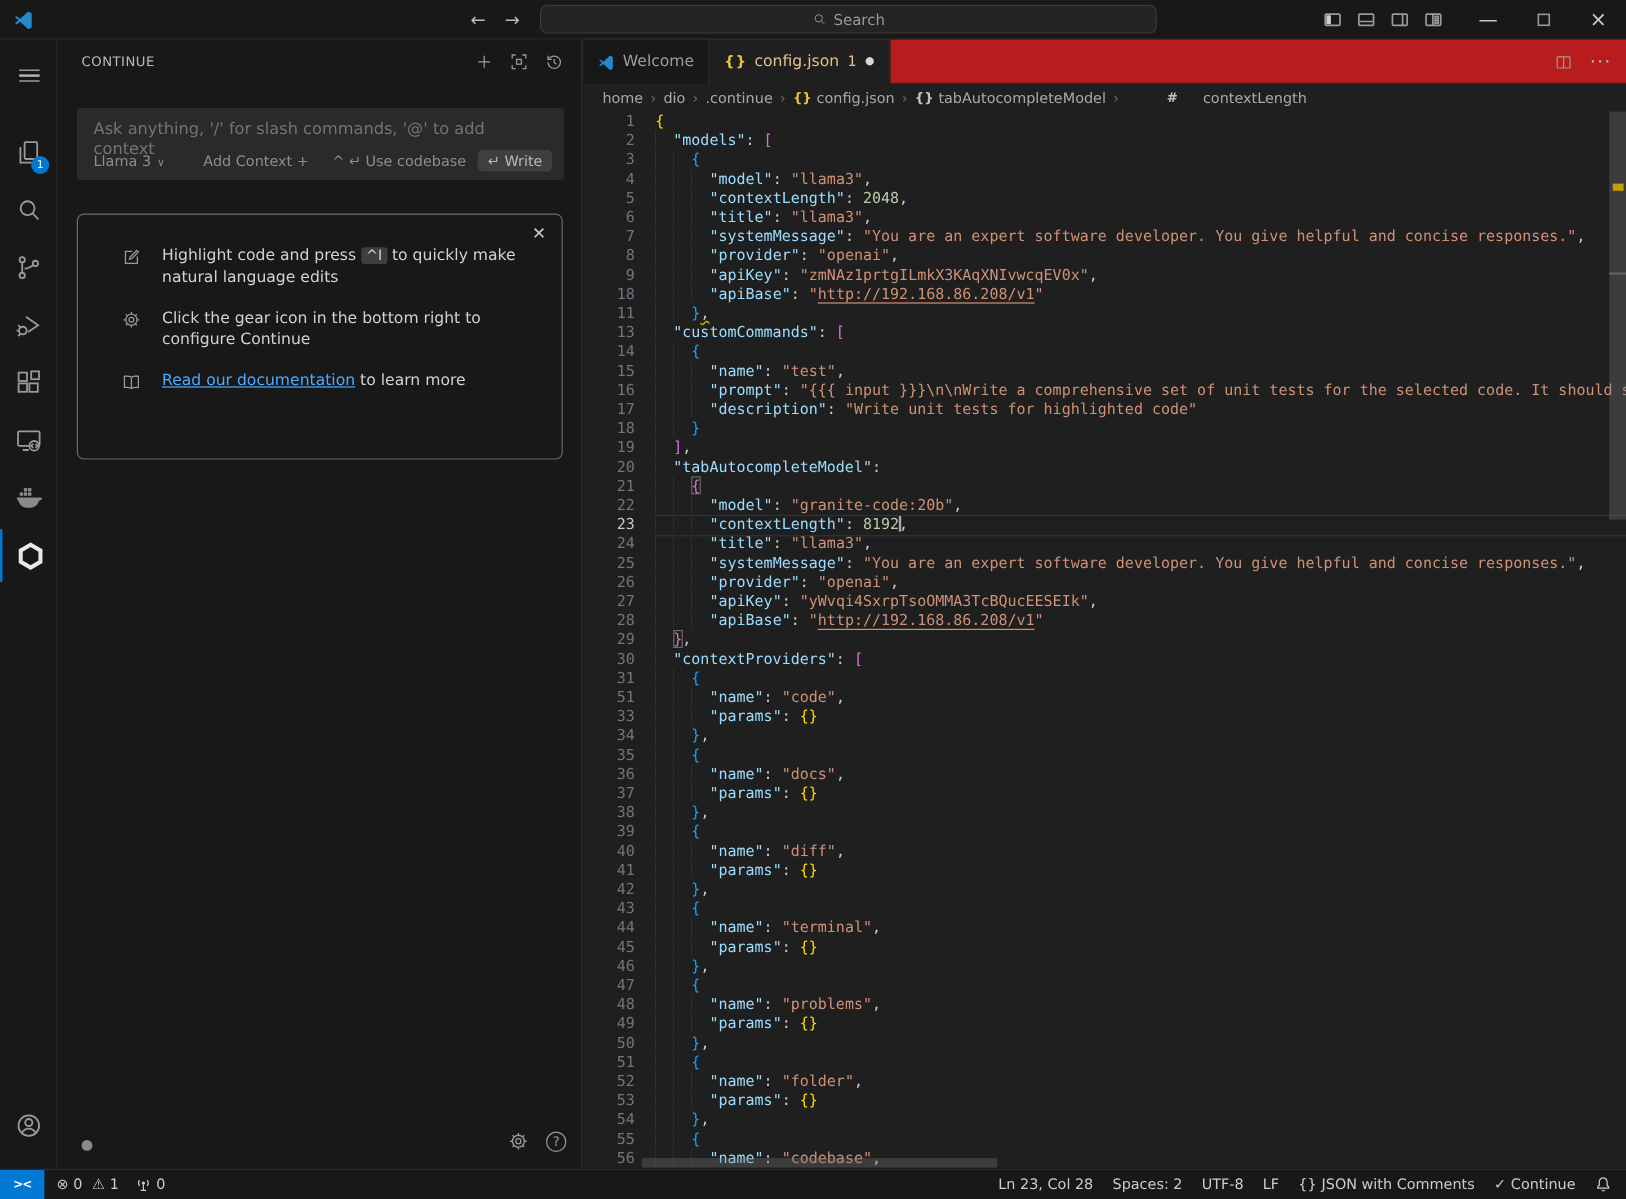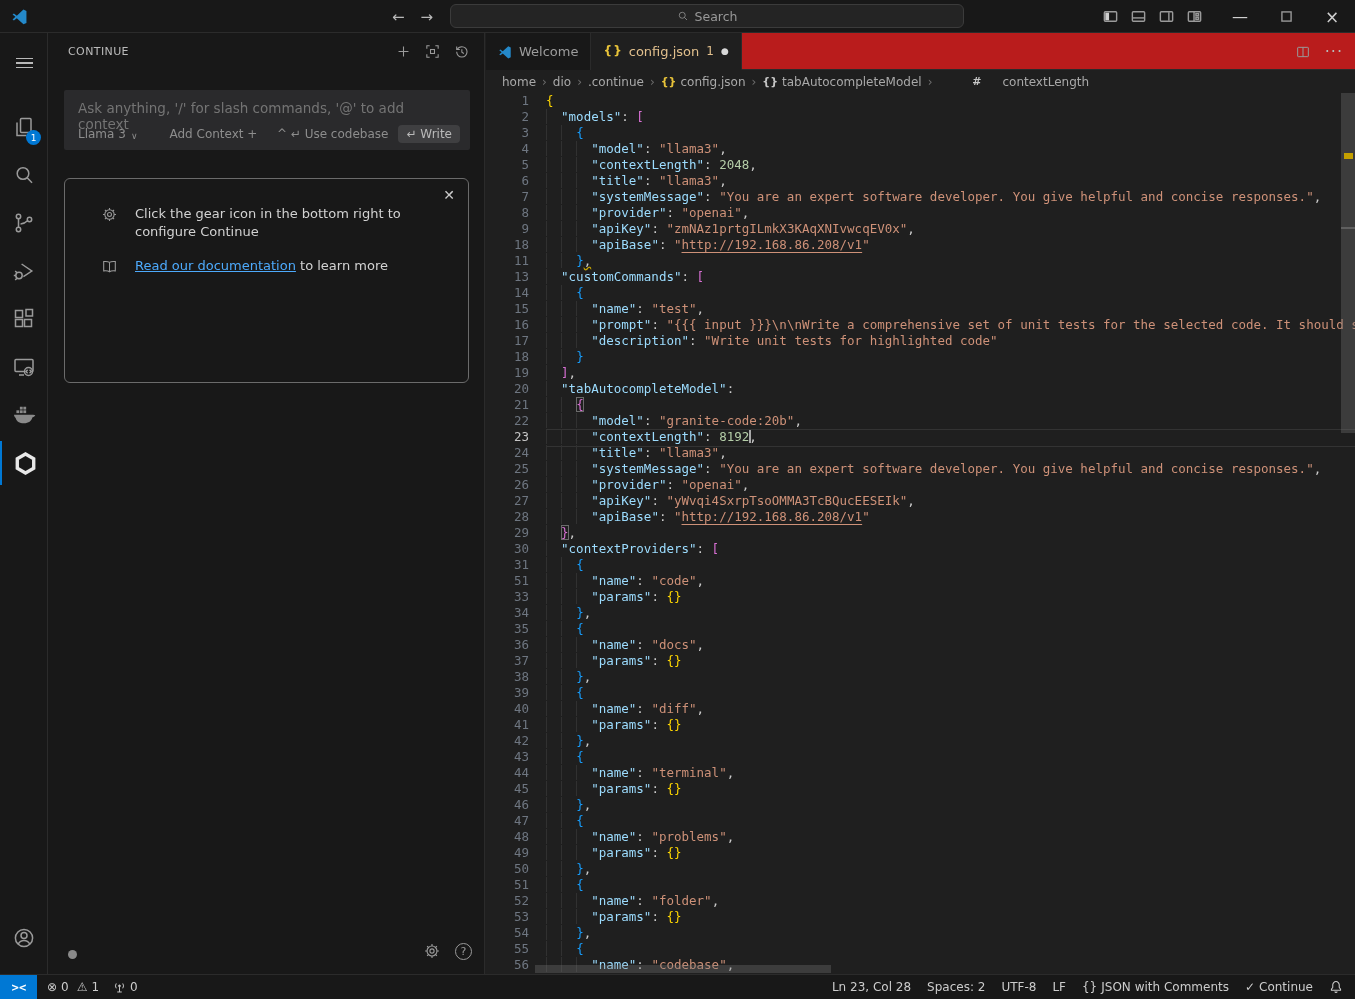--- a/index.html
+++ b/index.html
@@ -282,20 +282,29 @@
       </span>
       <span class="enter-btn">
         <span>↵</span>
         <span>Write</span>
       </span>
     </div>
   </div>
 
   <div class="tips-card">
     <span class="tips-close">✕</span>
+    <div class="tip-row">
+      <span class="tip-ic">
+        <svg width="17" height="17" viewBox="0 0 24 24" class="ic">
+            <path d="M13 5H5v14h14v-8"></path>
+            <path d="M9.8 14.2l.9-2.8 7.6-7.6 1.9 1.9-7.6 7.6z"></path>
+          </svg>
+      </span>
+      <span><span>Highlight code and press</span> <kbd>^I</kbd> <span>to quickly make natural language edits</span></span>
+    </div>
     <div class="tip-row">
       <span class="tip-ic">
         <svg width="17" height="17" viewBox="0 0 24 24" class="ic">
             <circle cx="12" cy="12" r="2.8"></circle>
             <circle cx="12" cy="12" r="6.6"></circle>
             <path d="M12 5.4V2.8M12 21.2v-2.6M18.6 12h2.6M2.8 12h2.6M16.6 7.4l1.9-1.9M5.5 18.5l1.9-1.9M16.6 16.6l1.9 1.9M5.5 5.5l1.9 1.9"></path>
           </svg>
       </span>
       <span>Click the gear icon in the bottom right to configure Continue</span>
     </div>

